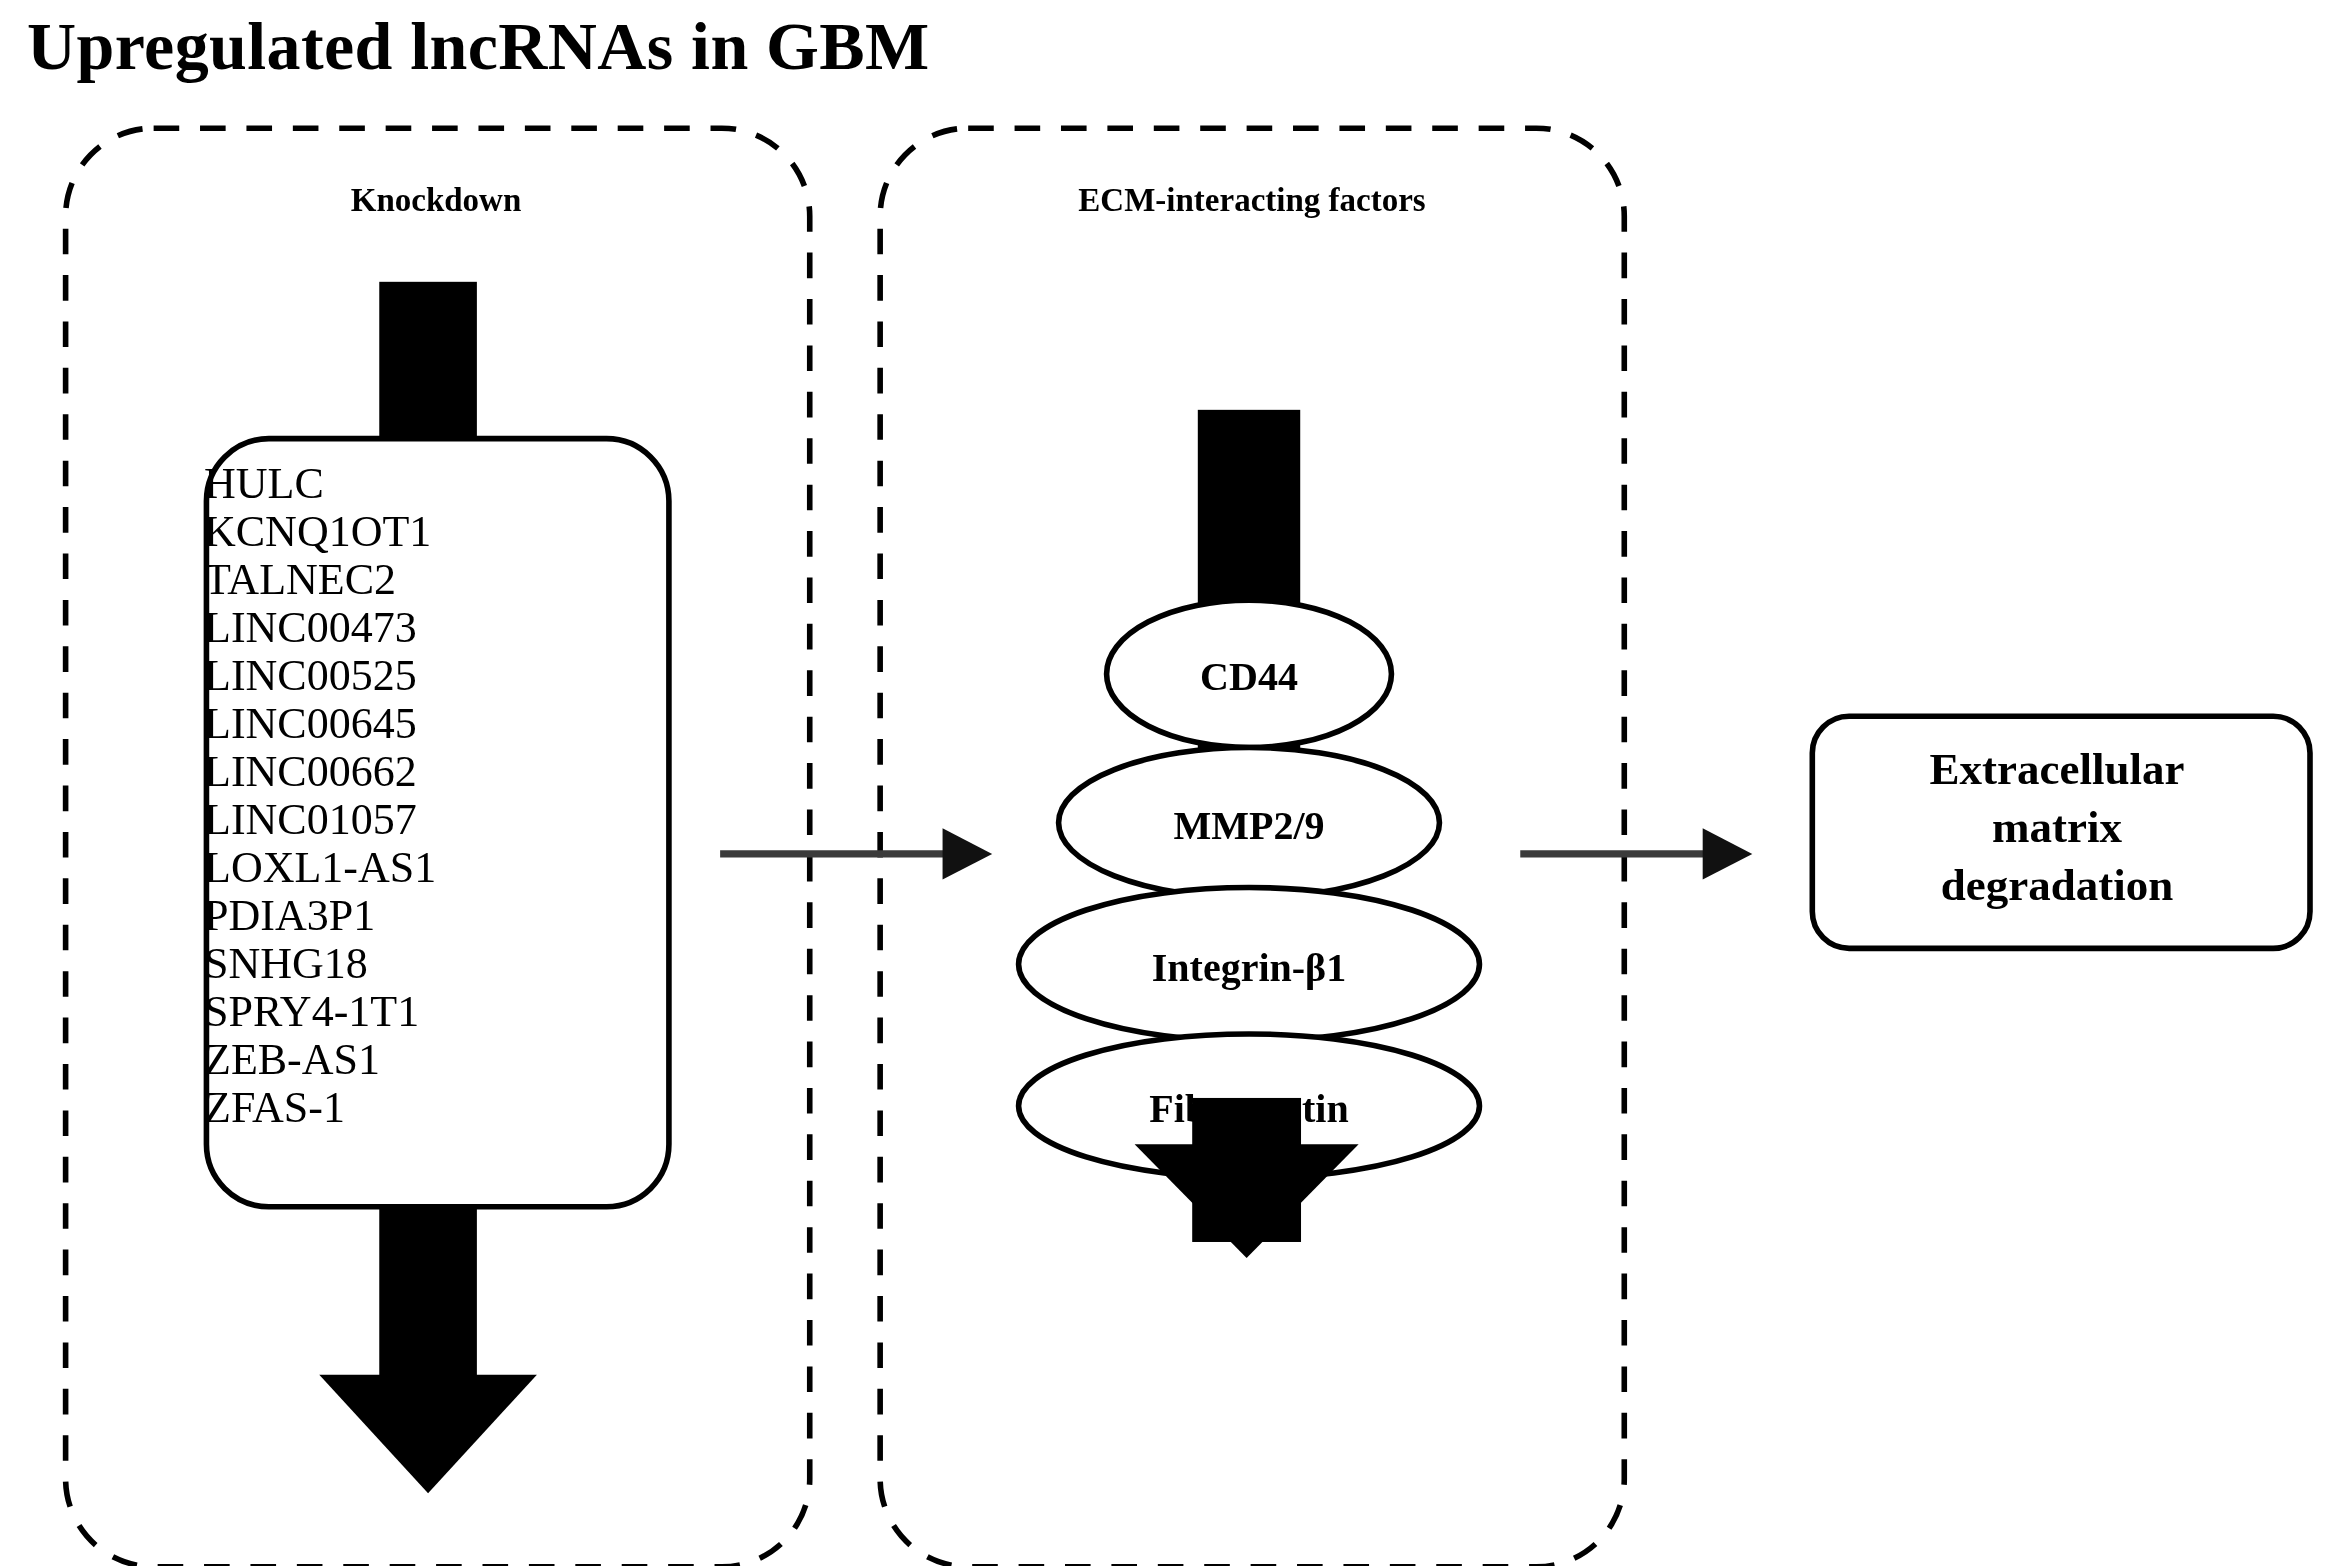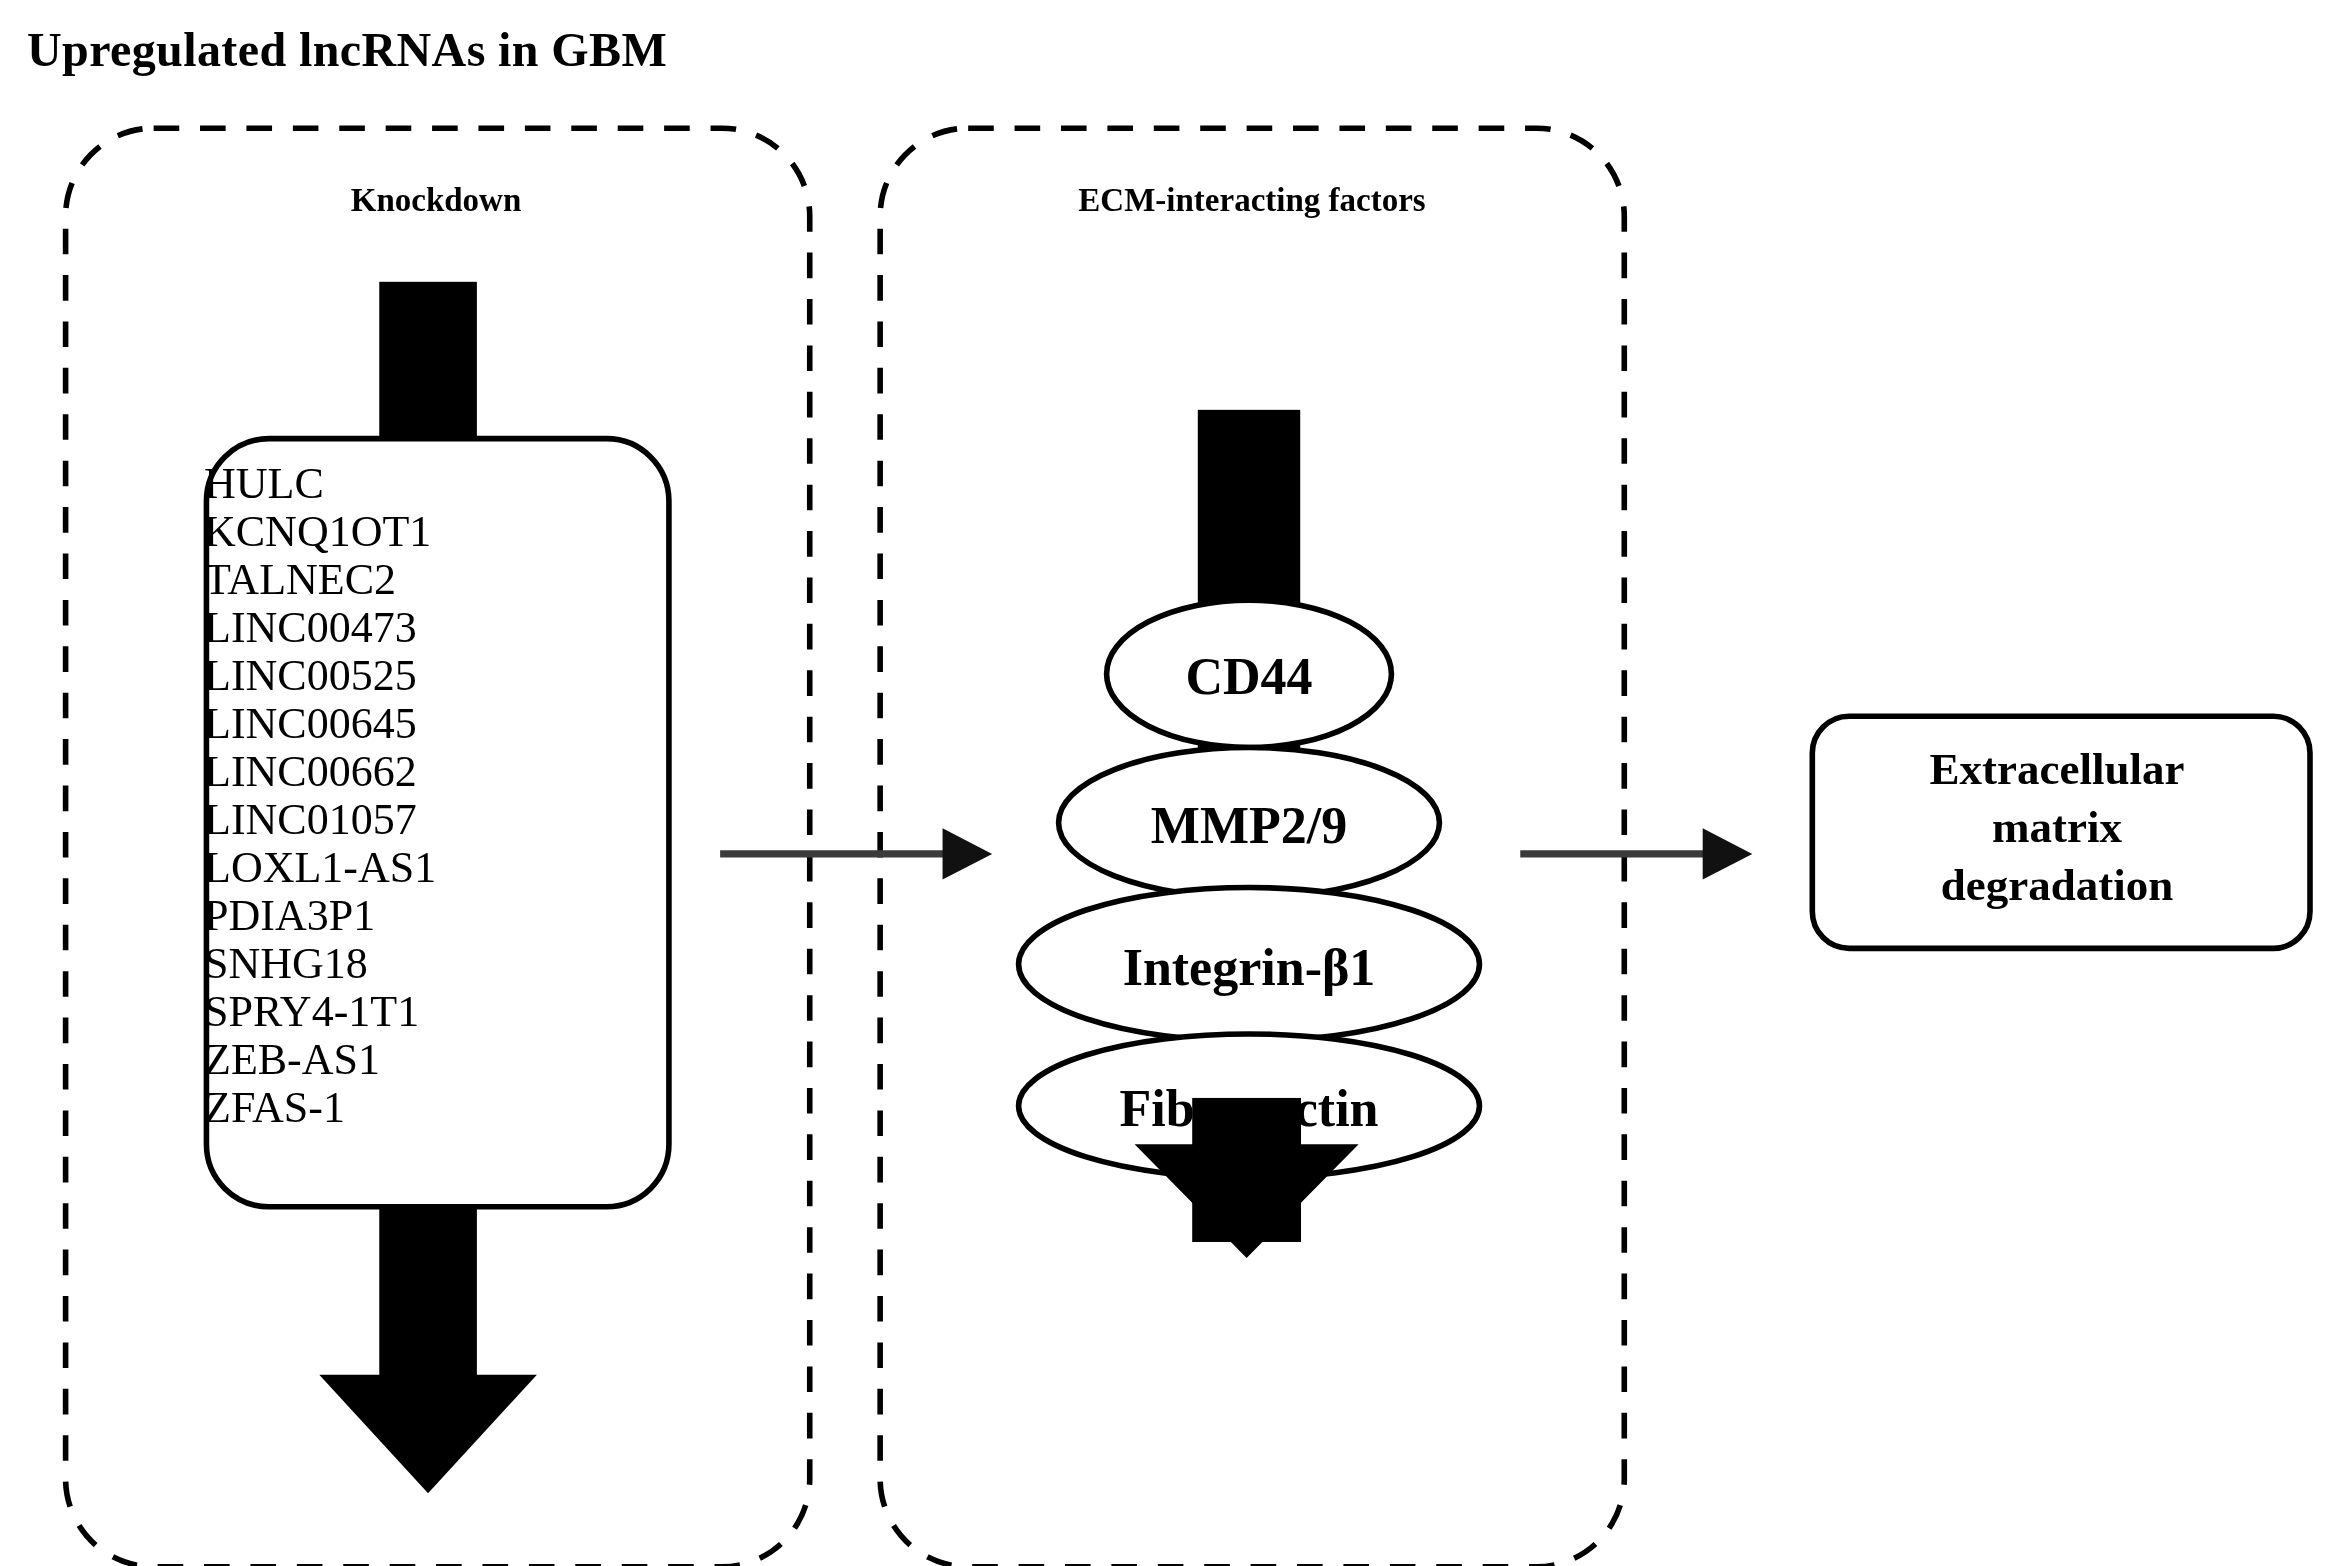--- a/index.html
+++ b/index.html
@@ -1,29 +1,29 @@
 <!DOCTYPE html>
 <html style="font-size:12.8px"><head>
 <meta charset="utf-8">
 <style>
   html,body{margin:0;padding:0;background:#ffffff;}
   body{width:2330px;height:1567px;position:relative;overflow:hidden;
        font-family:"Liberation Serif","DejaVu Serif",serif;color:#000;}
   .fig{position:absolute;inset:0;}
   #svgroot{position:absolute;left:0;top:0;width:2330px;height:1567px;}
-  .title{position:absolute;left:27px;top:22px;font-size:48px;font-weight:bold;
+  .title{position:absolute;left:27px;top:7px;font-size:68px;font-weight:bold;
          letter-spacing:0.4px;white-space:nowrap;}
   .panel-title{position:absolute;font-size:33px;font-weight:bold;white-space:nowrap;
                text-align:center;}
   #kd-title{left:204px;top:182px;width:464px;}
   #ecm-title{left:880px;top:182px;width:744px;}
   .lnc-list{position:absolute;left:204px;top:460px;width:464px;text-align:left;
             font-size:44px;line-height:48px;font-weight:normal;}
   .lnc-list div{white-space:nowrap;}
-  .ell-label{position:absolute;font-size:52px;font-weight:bold;text-align:right;
+  .ell-label{position:absolute;font-size:40px;font-weight:bold;text-align:right;
              white-space:nowrap;transform:translate(-50%,-50%);font-family:Liberation Serif, serif;}
   .outcome{position:absolute;left:1805px;top:740px;width:504px;text-align:center;
            font-size:45px;font-weight:bold;line-height:58px;}
 </style>
 </head>
 <body>
 
 <div class="fig">
 
   <div class="title">Upregulated lncRNAs in GBM</div>

